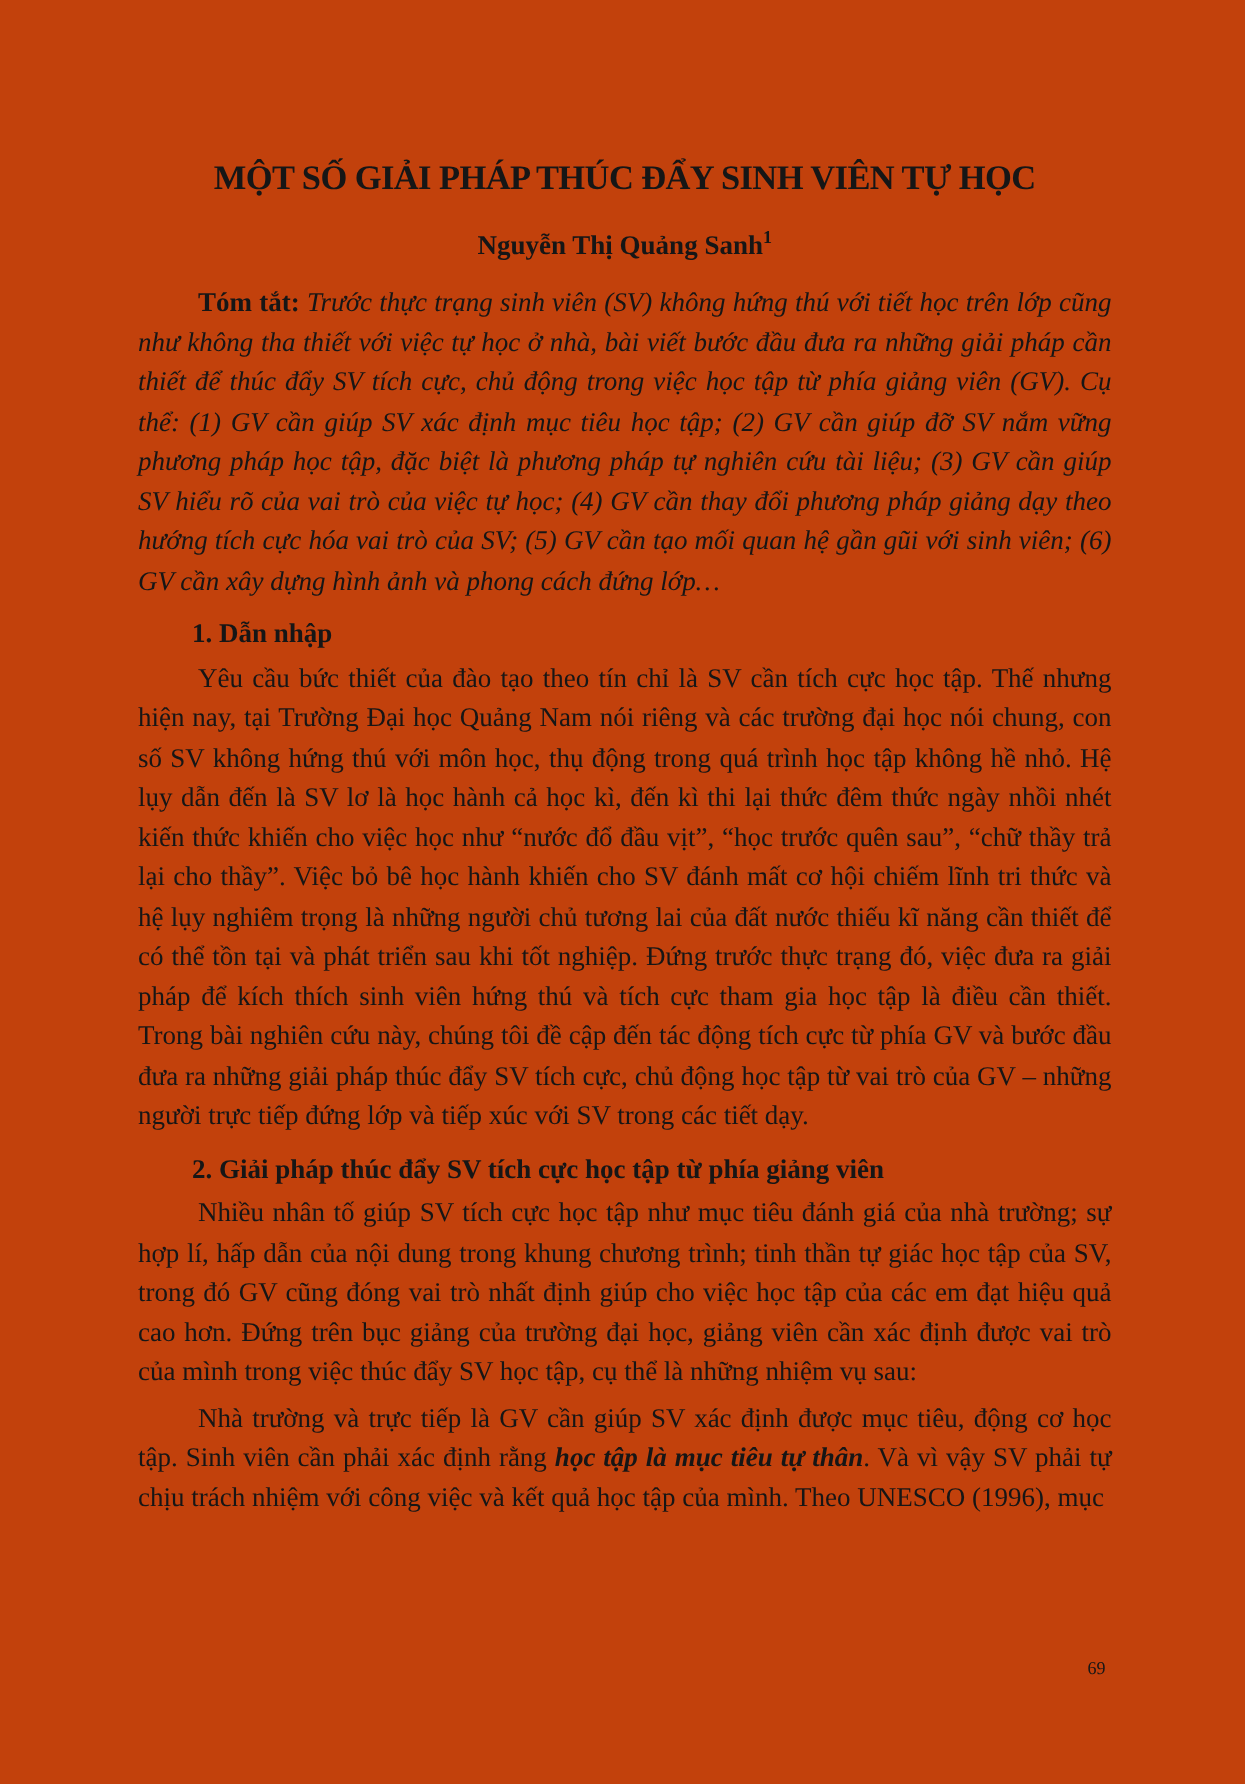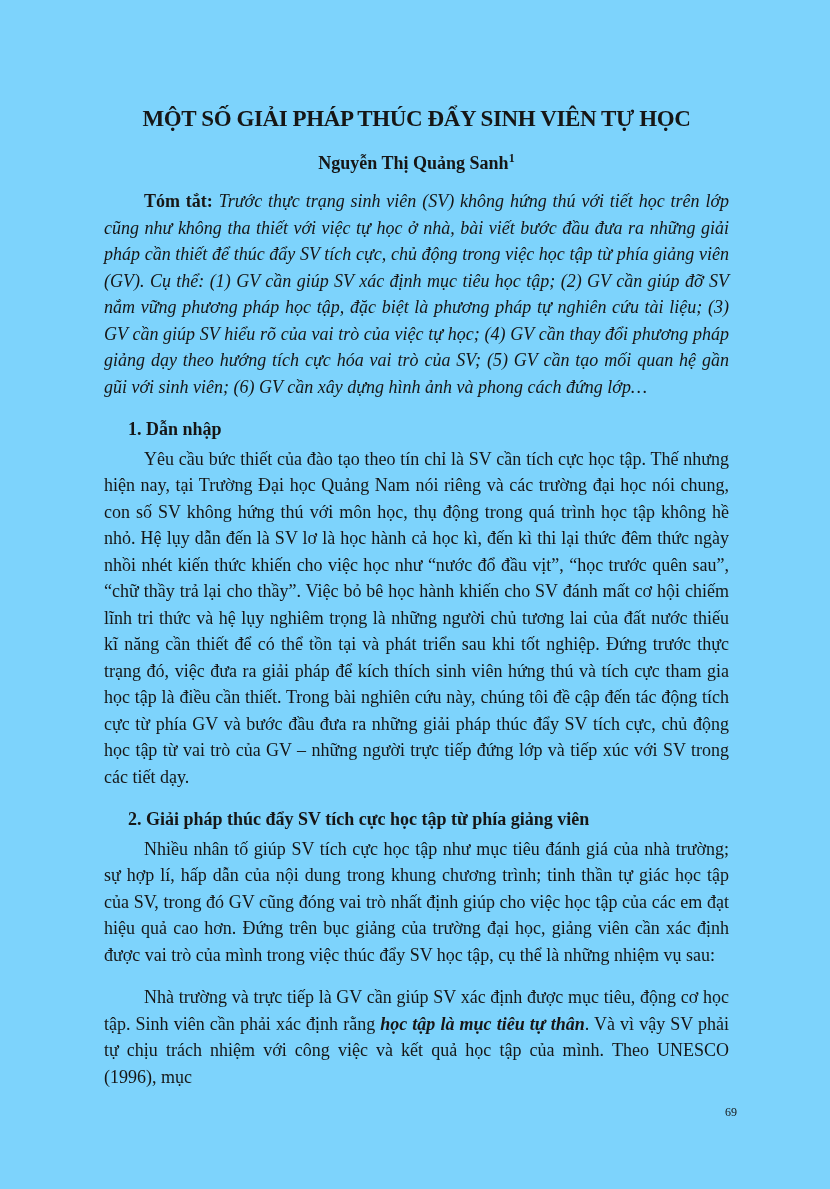--- a/index.html
+++ b/index.html
@@ -2,21 +2,21 @@
 <html lang="vi"><head>
 <meta charset="utf-8">
 <style>
   * { box-sizing: border-box; }
   html, body { margin: 0; padding: 0; background: #888; }
   .page {
     position: relative;
     width: 830px;
     height: 1189px;
     margin: 0 auto;
-    background: #7dd3fc;
+    background: #c2410c;
     color: #161616;
     font-family: "Liberation Serif", "DejaVu Serif", serif;
     overflow: hidden;
   }
   .content {
     position: absolute;
     top: 0;
     left: 88px;
     width: 657px;
   }
@@ -31,21 +31,21 @@
   }
   .author {
     margin: 15px 0 0 0;
     text-align: center;
     font-size: 18px;
     font-weight: bold;
     line-height: 24px;
   }
   .author sup { font-size: 12px; line-height: 0; }
   .para {
-    margin: 16px;
+    margin: 4px;
     font-size: 18px;
     line-height: 26.5px;
     text-align: justify;
     text-indent: 40px;
   }
   .abstract { margin-top: 13px; font-style: italic; }
   .abstract .abs-label { font-style: normal; font-weight: bold; }
   .keywords { margin-top: 5px; font-style: italic; }
   .keywords .kw-label { font-weight: bold; }
   .heading {

